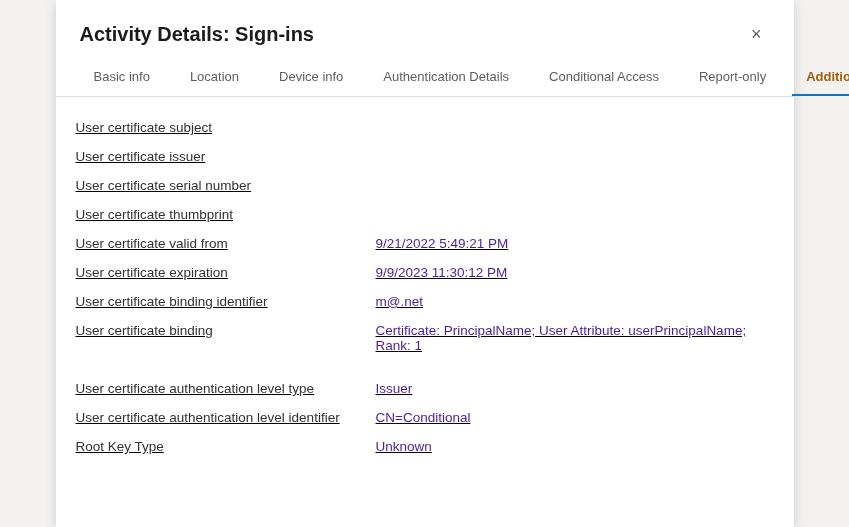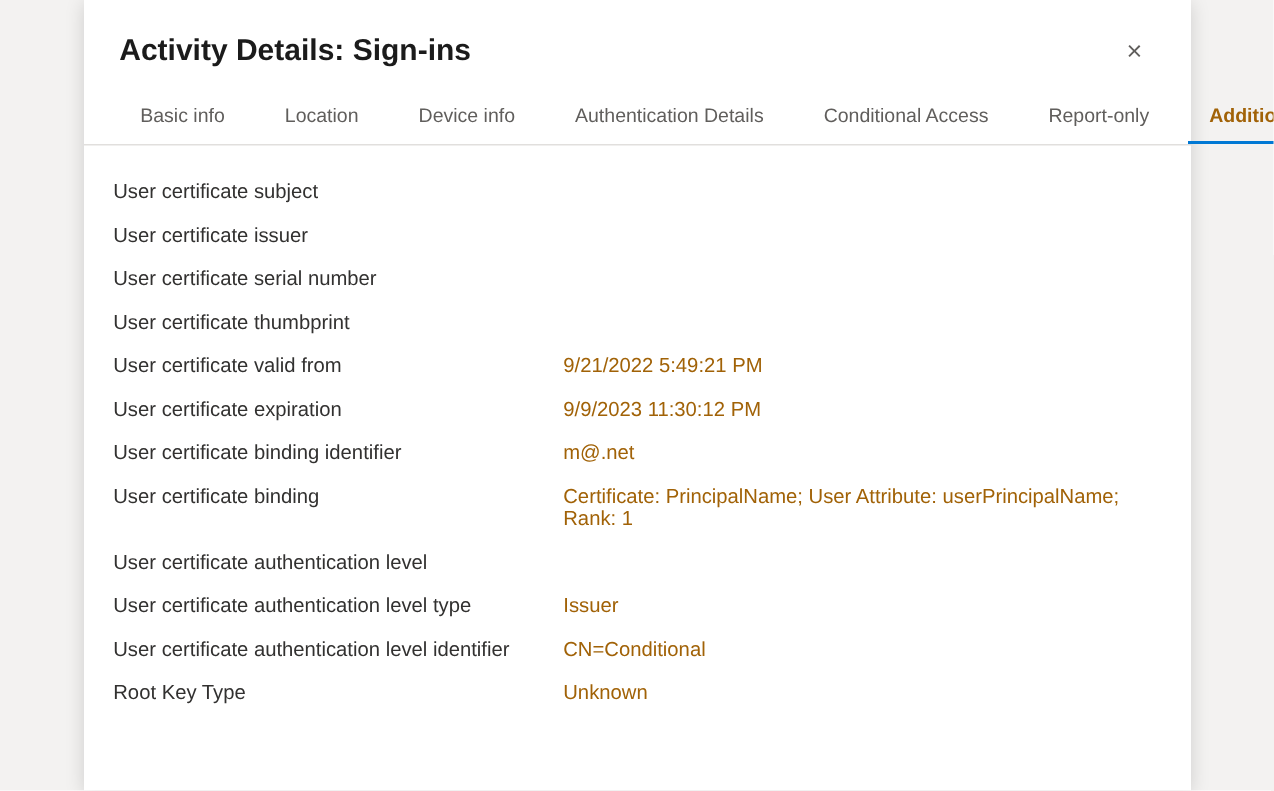--- a/index.html
+++ b/index.html
@@ -55,35 +55,36 @@
       user-select: none;
     }
     .tab.active {
       color: #a16207;
       border-bottom: 2px solid #0078d4;
       font-weight: 600;
     }
     .content {
       padding: 16px 20px;
       flex: 1;
+      text-decoration: underline;
     }
     .detail-row {
       display: flex;
       align-items: baseline;
       padding: 7px 0;
       border-bottom: none;
       font-size: 13.5px;
     }
     .detail-label {
       color: #323130;
       width: 300px;
       flex-shrink: 0;
     }
     .detail-value {
-      color: #a16207;
+      color: #4c1d95;
       flex: 1;
     }
   </style>
 </head>
 <body>
 
 <div class="panel">
   <div class="panel-header">
     <span class="panel-title">Activity Details: Sign-ins</span>
     <button class="close-btn">×</button>
@@ -124,21 +125,20 @@
       </div>
       <div class="detail-row">
         <span class="detail-label">User certificate binding identifier</span>
         <span class="detail-value">m@.net</span>
       </div>
       <div class="detail-row">
         <span class="detail-label">User certificate binding</span>
         <span class="detail-value">Certificate: PrincipalName; User Attribute: userPrincipalName; Rank: 1</span>
       </div>
       <div class="detail-row">
-        <span class="detail-label">User certificate authentication level</span>
       </div>
       <div class="detail-row">
         <span class="detail-label">User certificate authentication level type</span>
         <span class="detail-value">Issuer</span>
       </div>
       <div class="detail-row">
         <span class="detail-label">User certificate authentication level identifier</span>
         <span class="detail-value">CN=Conditional</span>
       </div>
       <div class="detail-row">

